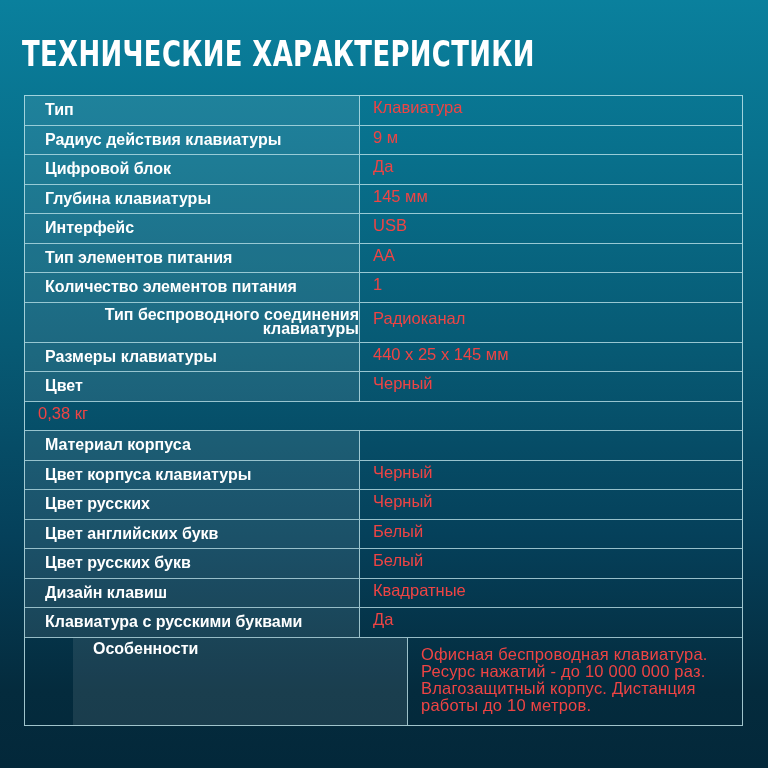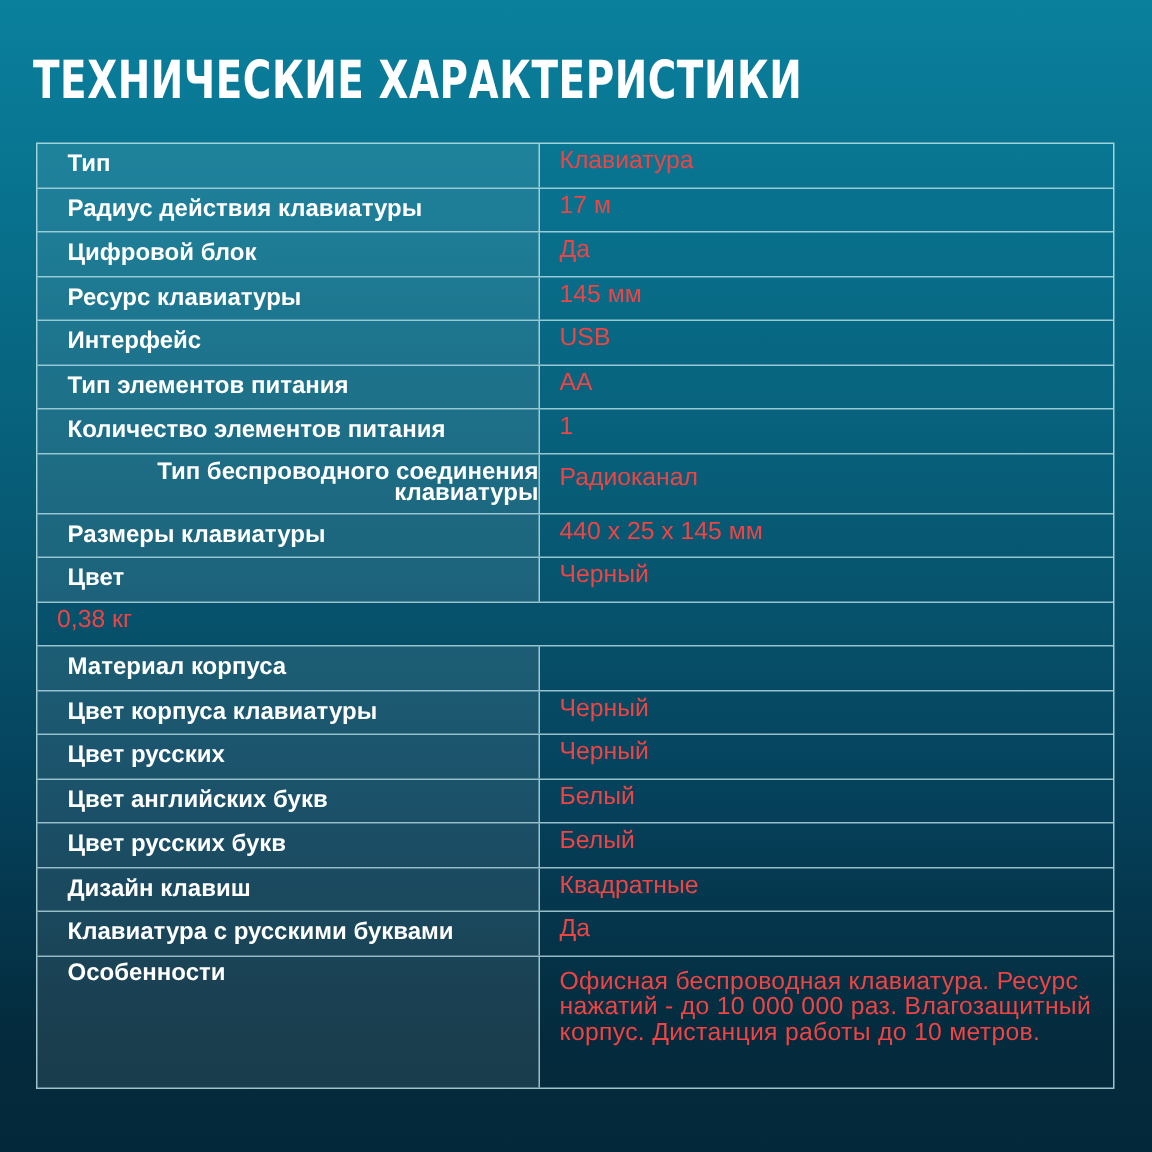--- a/index.html
+++ b/index.html
@@ -28,21 +28,21 @@
     left: 24px; top: 95px;
     width: 719px;
     border: 1.5px solid rgba(200, 235, 240, 0.8);
     box-sizing: border-box;
   }
   .row {
     display: flex;
     border-bottom: 1.5px solid rgba(200, 235, 240, 0.75);
     box-sizing: border-box;
   }
-  .row:last-child { border-bottom: none; }
+  .row:last-child { border-bottom: none; margin-left: 48px; }
   .cell-label {
     width: 335px;
     flex: 0 0 335px;
     background: rgba(255, 255, 255, 0.09);
     border-right: 1.5px solid rgba(200, 235, 240, 0.75);
     box-sizing: border-box;
     padding: 0 0 0 20px;
     font-weight: bold;
     font-size: 16px;
     line-height: 14px;
@@ -72,28 +72,28 @@
 
 <div class="title">ТЕХНИЧЕСКИЕ ХАРАКТЕРИСТИКИ</div>
 
 <div class="spec-table">
   <div class="row h1">
     <div class="cell-label">Тип</div>
     <div class="cell-value">Клавиатура</div>
   </div>
   <div class="row h1">
     <div class="cell-label">Радиус действия клавиатуры</div>
-    <div class="cell-value">17 м</div>
+    <div class="cell-value">9 м</div>
   </div>
   <div class="row h1">
     <div class="cell-label">Цифровой блок</div>
     <div class="cell-value">Да</div>
   </div>
   <div class="row h1">
-    <div class="cell-label">Ресурс клавиатуры</div>
+    <div class="cell-label">Глубина клавиатуры</div>
     <div class="cell-value">145 мм</div>
   </div>
   <div class="row h1">
     <div class="cell-label">Интерфейс</div>
     <div class="cell-value">USB</div>
   </div>
   <div class="row h1">
     <div class="cell-label">Тип элементов питания</div>
     <div class="cell-value">AA</div>
   </div>

